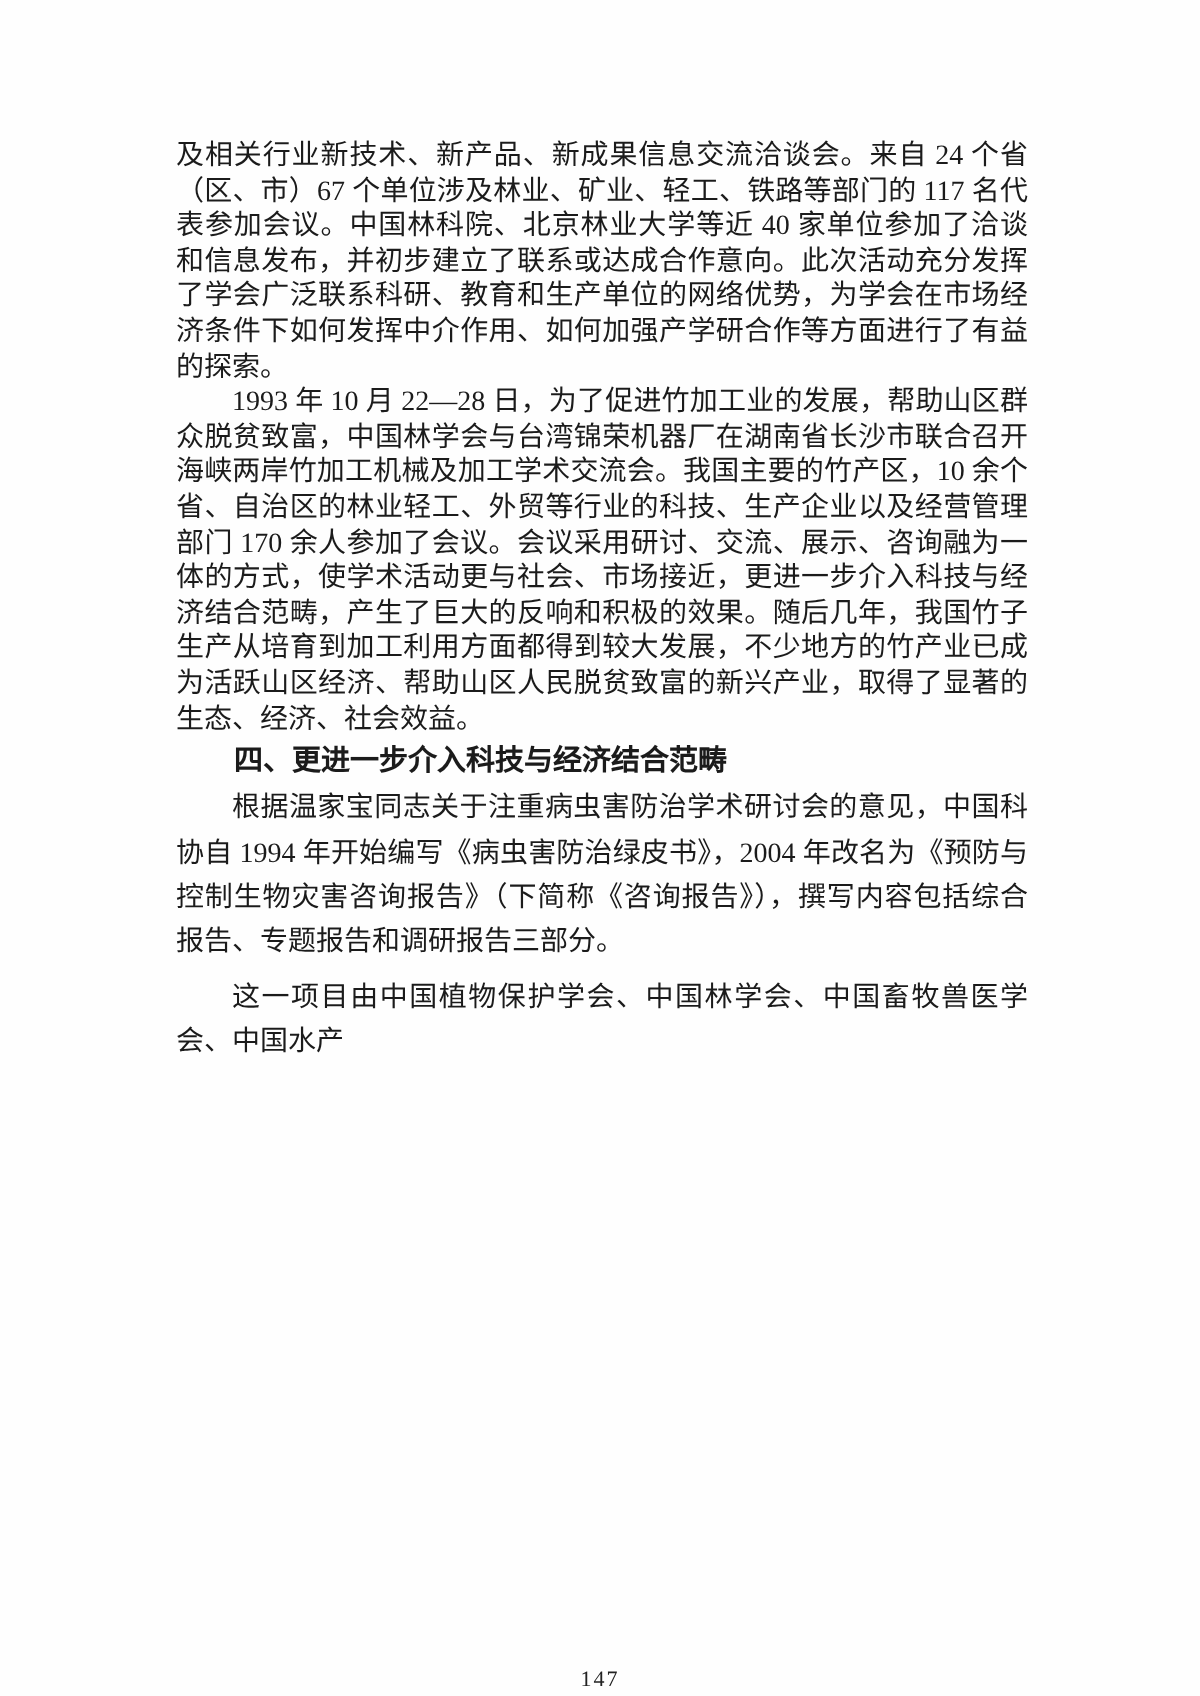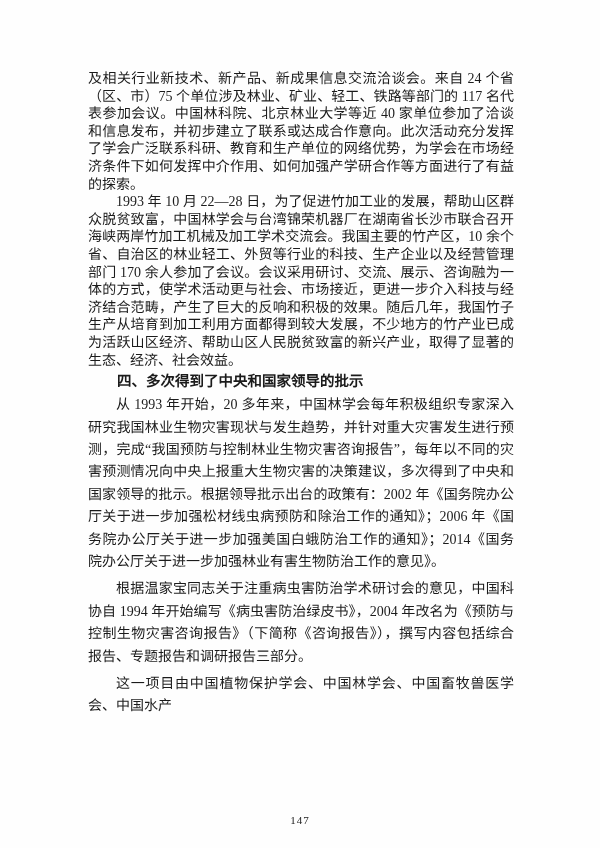--- a/index.html
+++ b/index.html
@@ -48,33 +48,32 @@
     font-size: 14.5px;
     font-weight: bold;
     line-height: 20px;
     text-indent: 2em;
     text-align: left;
   }
   .page-number {
     position: absolute;
     left: 0;
     right: 0;
-    top: 814px;
+    top: 834px;
     text-align: center;
     font-size: 11px;
     letter-spacing: 1px;
     color: #222222;
   }
 </style>
 </head>
 <body>
 
 <div class="page">
   <div class="text-area">
-    <p class="para dense no-indent">及相关行业新技术、新产品、新成果信息交流洽谈会。来自 24 个省（区、市）75 个单位涉及林业、矿业、轻工、铁路等部门的 117 名代表参加会议。中国林科院、北京林业大学等近 40 家单位参加了洽谈和信息发布，并初步建立了联系或达成合作意向。此次活动充分发挥了学会广泛联系科研、教育和生产单位的网络优势，为学会在市场经济条件下如何发挥中介作用、如何加强产学研合作等方面进行了有益的探索。</p>
+    <p class="para dense no-indent">及相关行业新技术、新产品、新成果信息交流洽谈会。来自 24 个省（区、市）67 个单位涉及林业、矿业、轻工、铁路等部门的 117 名代表参加会议。中国林科院、北京林业大学等近 40 家单位参加了洽谈和信息发布，并初步建立了联系或达成合作意向。此次活动充分发挥了学会广泛联系科研、教育和生产单位的网络优势，为学会在市场经济条件下如何发挥中介作用、如何加强产学研合作等方面进行了有益的探索。</p>
     <p class="para dense">1993 年 10 月 22—28 日，为了促进竹加工业的发展，帮助山区群众脱贫致富，中国林学会与台湾锦荣机器厂在湖南省长沙市联合召开海峡两岸竹加工机械及加工学术交流会。我国主要的竹产区，10 余个省、自治区的林业轻工、外贸等行业的科技、生产企业以及经营管理部门 170 余人参加了会议。会议采用研讨、交流、展示、咨询融为一体的方式，使学术活动更与社会、市场接近，更进一步介入科技与经济结合范畴，产生了巨大的反响和积极的效果。随后几年，我国竹子生产从培育到加工利用方面都得到较大发展，不少地方的竹产业已成为活跃山区经济、帮助山区人民脱贫致富的新兴产业，取得了显著的生态、经济、社会效益。</p>
-    <h2 class="section-heading">四、多次得到了中央和国家领导的批示</h2>
-    <p class="para loose">从 1993 年开始，20 多年来，中国林学会每年积极组织专家深入研究我国林业生物灾害现状与发生趋势，并针对重大灾害发生进行预测，完成“我国预防与控制林业生物灾害咨询报告”，每年以不同的灾害预测情况向中央上报重大生物灾害的决策建议，多次得到了中央和国家领导的批示。根据领导批示出台的政策有：2002 年《国务院办公厅关于进一步加强松材线虫病预防和除治工作的通知》；2006 年《国务院办公厅关于进一步加强美国白蛾防治工作的通知》；2014《国务院办公厅关于进一步加强林业有害生物防治工作的意见》。</p>
+    <h2 class="section-heading">四、更进一步介入科技与经济结合范畴</h2>
     <p class="para loose">根据温家宝同志关于注重病虫害防治学术研讨会的意见，中国科协自 1994 年开始编写《病虫害防治绿皮书》，2004 年改名为《预防与控制生物灾害咨询报告》（下简称《咨询报告》），撰写内容包括综合报告、专题报告和调研报告三部分。</p>
     <p class="para loose">这一项目由中国植物保护学会、中国林学会、中国畜牧兽医学会、中国水产</p>
   </div>
   <div class="page-number">147</div>
 </div>
 
 </body></html>

